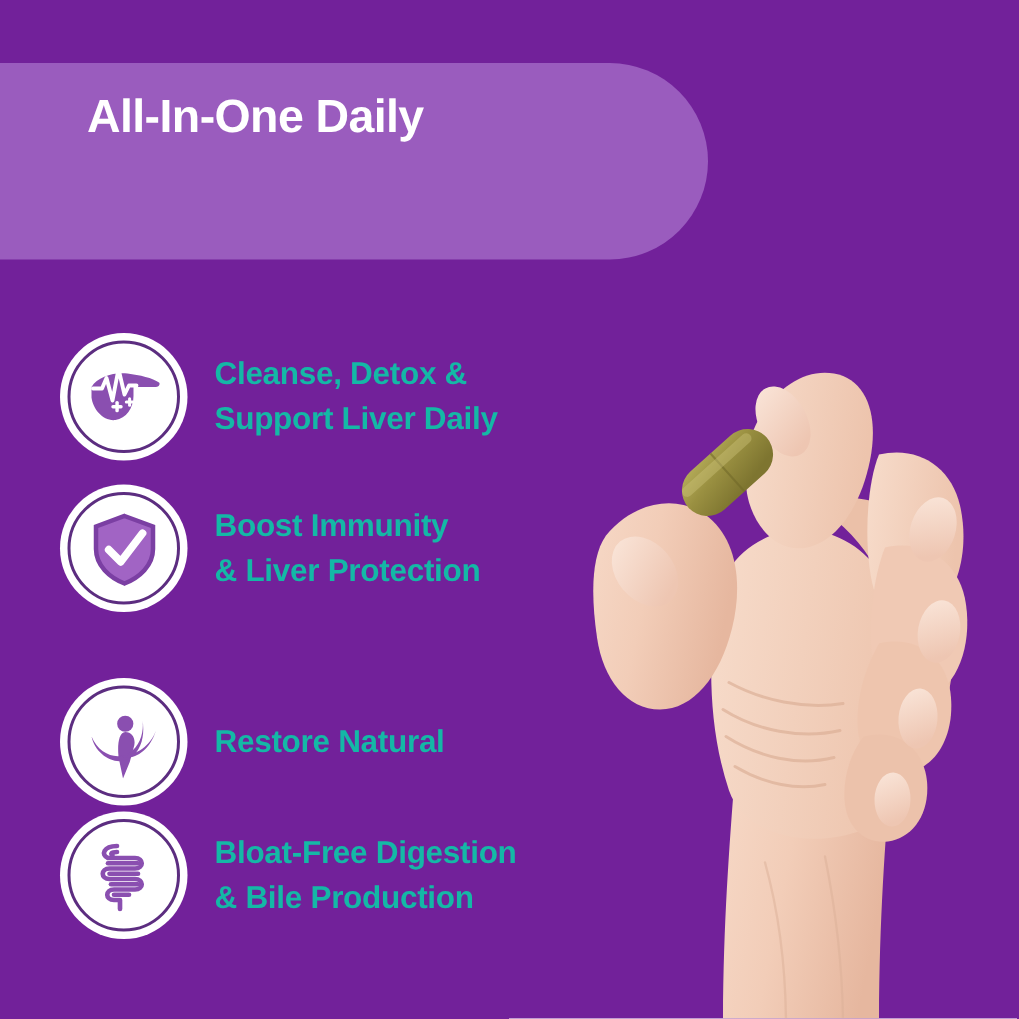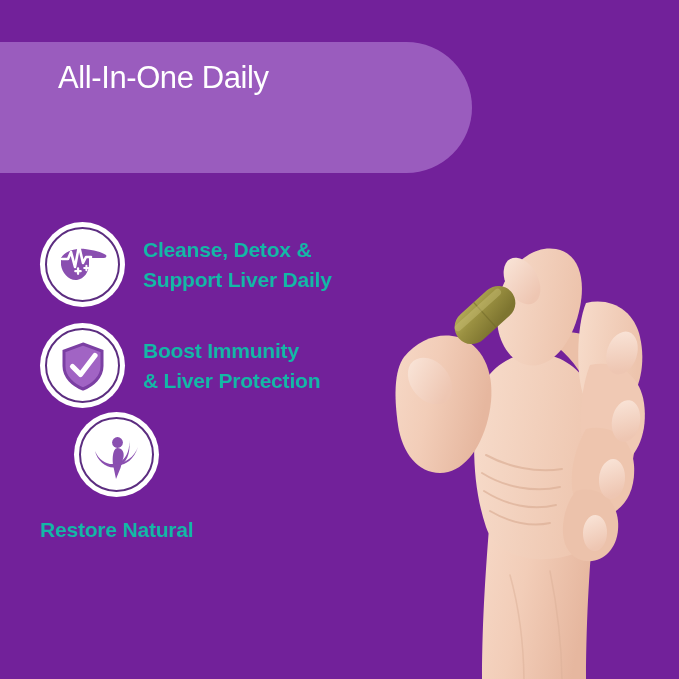--- a/index.html
+++ b/index.html
@@ -27,40 +27,40 @@
     background: #9a5cbe;
     border-radius: 0 66px 66px 0;
   }
   #banner-text {
     position: absolute;
     left: 58px;
     top: 55px;
     width: 420px;
     color: #ffffff;
     font-size: 31px;
-    font-weight: normal;
+    font-weight: bold;
     line-height: 45px;
     letter-spacing: -0.4px;
   }
   #banner-text .line {
     display: block;
     white-space: nowrap;
   }
 
   
   .feature-row {
     position: absolute;
     left: 40px;
     display: flex;
     align-items: center;
     gap: 18px;
   }
   .feature-row.r0 { top: 222px; }
   .feature-row.r1 { top: 323px; }
-  .feature-row.r2 { top: 412px; flex-direction: column; }
+  .feature-row.r2 { top: 452px; }
   .feature-row.r3 { top: 541px; }
 
   .icon-badge {
     position: relative;
     width: 85px;
     height: 85px;
     flex: 0 0 85px;
     border-radius: 50%;
     background: #ffffff;
     display: flex;
@@ -154,20 +154,38 @@
         <path d="M28.5 21 C33 21 35.5 25 34.5 30 L31.5 41 L27 52 L24.5 40 C23 33 23.5 21 28.5 21 Z" fill="#8a4fb0"></path>
         <path d="M6 24 C11 36 23 40 31 35 C39 30 41 20 40 13 C41.5 22 40 33 31.5 38.5 C22 44.5 8.5 36 6 24 Z" fill="#8a4fb0"></path>
         <path d="M49 20 C45 31 34 38 24 36.5 C31 41 44 36 49 20 Z" fill="#8a4fb0"></path>
       </svg>
     </div>
     <div class="feature-text">
       <span class="line">Restore Natural</span>
     </div>
   </div>
 
+  <div class="feature-row r3">
+    <div class="icon-badge">
+      <svg width="54" height="54" viewBox="0 0 54 54" aria-hidden="true">
+        <g fill="none" stroke="#8a4fb0" stroke-width="3.1" stroke-linecap="round" stroke-linejoin="round">
+          <path d="M22 7 C13 7 11 13 16 15 L34 15 C40 15 40 22 34 22 L17 22 C11 22 11 29 17 29 L34 29 C40 29 40 36 34 36 L20 36 C14 36 14 43 20 43 L24 43 L24 49"></path>
+          <path d="M22 11 C18 11 17.5 12.5 19 13"></path>
+          <path d="M16 18.5 L36 18.5"></path>
+          <path d="M17 25.5 L36 25.5"></path>
+          <path d="M18 32.5 L36 32.5"></path>
+          <path d="M20 39.5 L30 39.5"></path>
+        </g>
+      </svg>
+    </div>
+    <div class="feature-text">
+      <span class="line">Bloat-Free Digestion</span>
+      <span class="line">&amp; Bile Production</span>
+    </div>
+  </div>
 
   <div id="hand-art">
     <svg width="300" height="470" viewBox="0 0 300 470" aria-hidden="true">
       <defs>
         <linearGradient id="skin" x1="0" y1="0" x2="1" y2="0.3">
           <stop offset="0%" stop-color="#f6d8c6"></stop>
           <stop offset="45%" stop-color="#f2cdb8"></stop>
           <stop offset="100%" stop-color="#e6b79f"></stop>
         </linearGradient>
         <linearGradient id="skin2" x1="0" y1="0" x2="1" y2="0.2">

